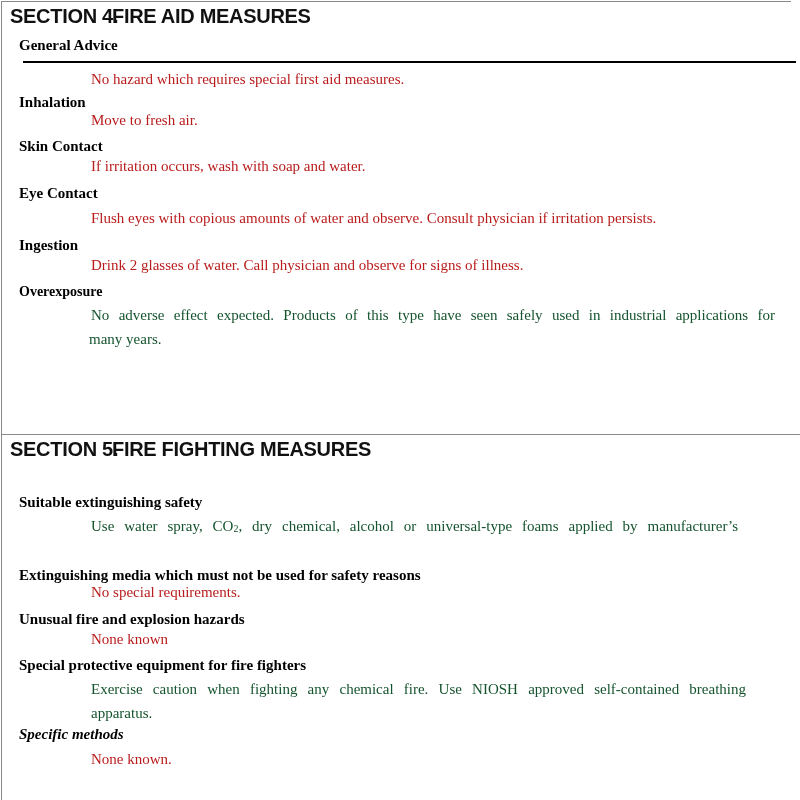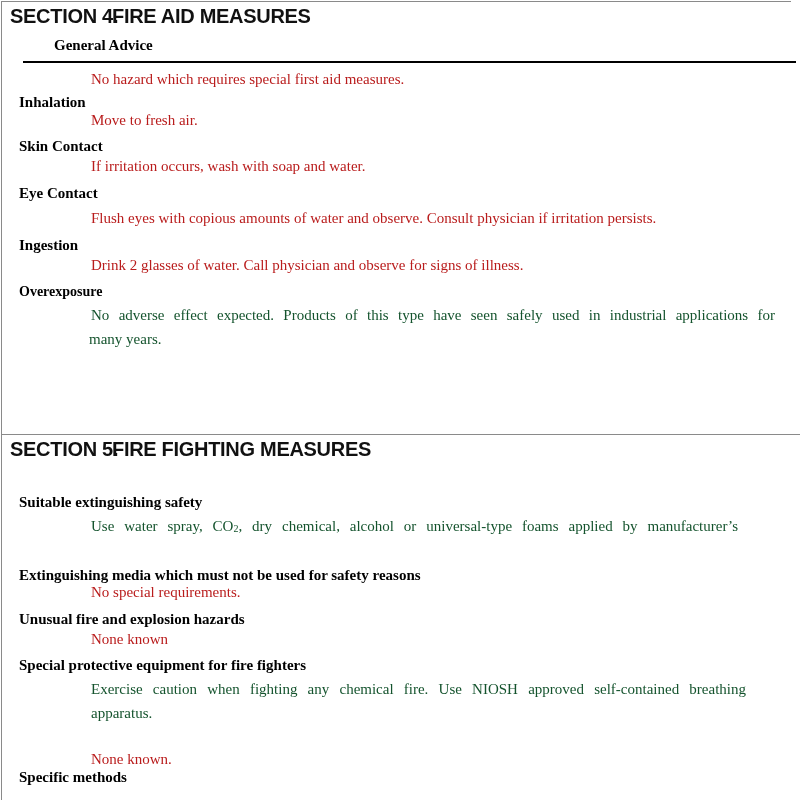--- a/index.html
+++ b/index.html
@@ -35,21 +35,21 @@
   sub.co2 { font-size: 10px; vertical-align: -1px; }
 </style>
 </head>
 <body>
 
 <div class="frame-top"></div>
 <div class="frame-left"></div>
 
 <div class="section-title" style="top:5px;"><span class="num">SECTION 4.</span><span>FIRE AID MEASURES</span></div>
 
-<div class="head" style="top:37px;margin-left:35px;">General Advice</div>
+<div class="head" style="top:37px;">General Advice</div>
 <div class="rule"></div>
 <div class="body" style="top:71px;">No hazard which requires special first aid measures.</div>
 
 <div class="head" style="top:94px;">Inhalation</div>
 <div class="body" style="top:112px;">Move to fresh air.</div>
 
 <div class="head" style="top:138px;">Skin Contact</div>
 <div class="body" style="top:158px;">If irritation occurs, wash with soap and water.</div>
 
 <div class="head" style="top:185px;">Eye Contact</div>
@@ -78,14 +78,14 @@
 
 <div class="head" style="top:611px;">Unusual fire and explosion hazards</div>
 <div class="body" style="top:631px;">None known</div>
 
 <div class="head" style="top:657px;">Special protective equipment for fire fighters</div>
 <div class="para" style="left:91px; top:677px; width:655px;">
   <span class="line">Exercise caution when fighting any chemical fire. Use NIOSH approved self-contained breathing</span>
   <span class="line last">apparatus.</span>
 </div>
 
-<div class="head" style="top:769px;">Specific methods</div>
+<div class="head" style="top:726px;font-style:italic;">Specific methods</div>
 <div class="body" style="top:751px;">None known.</div>
 
 </body></html>

